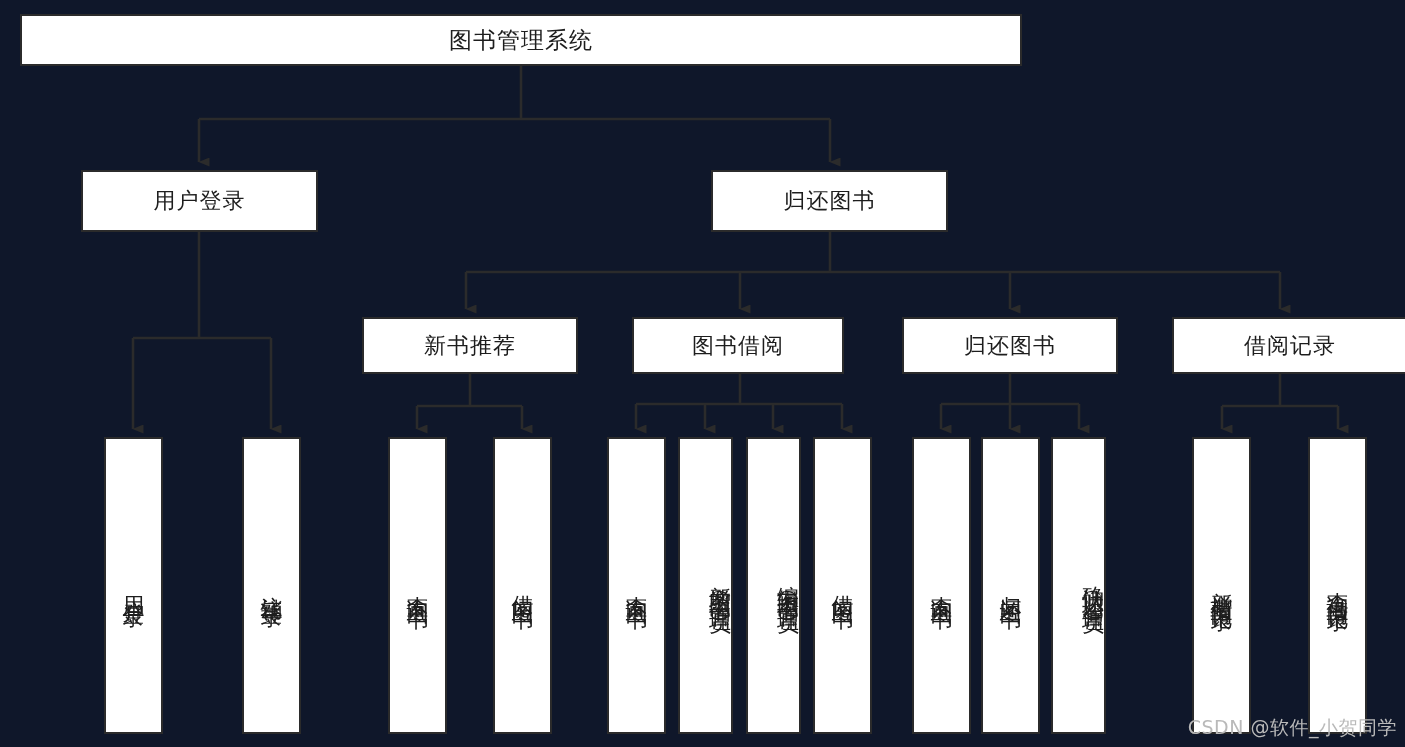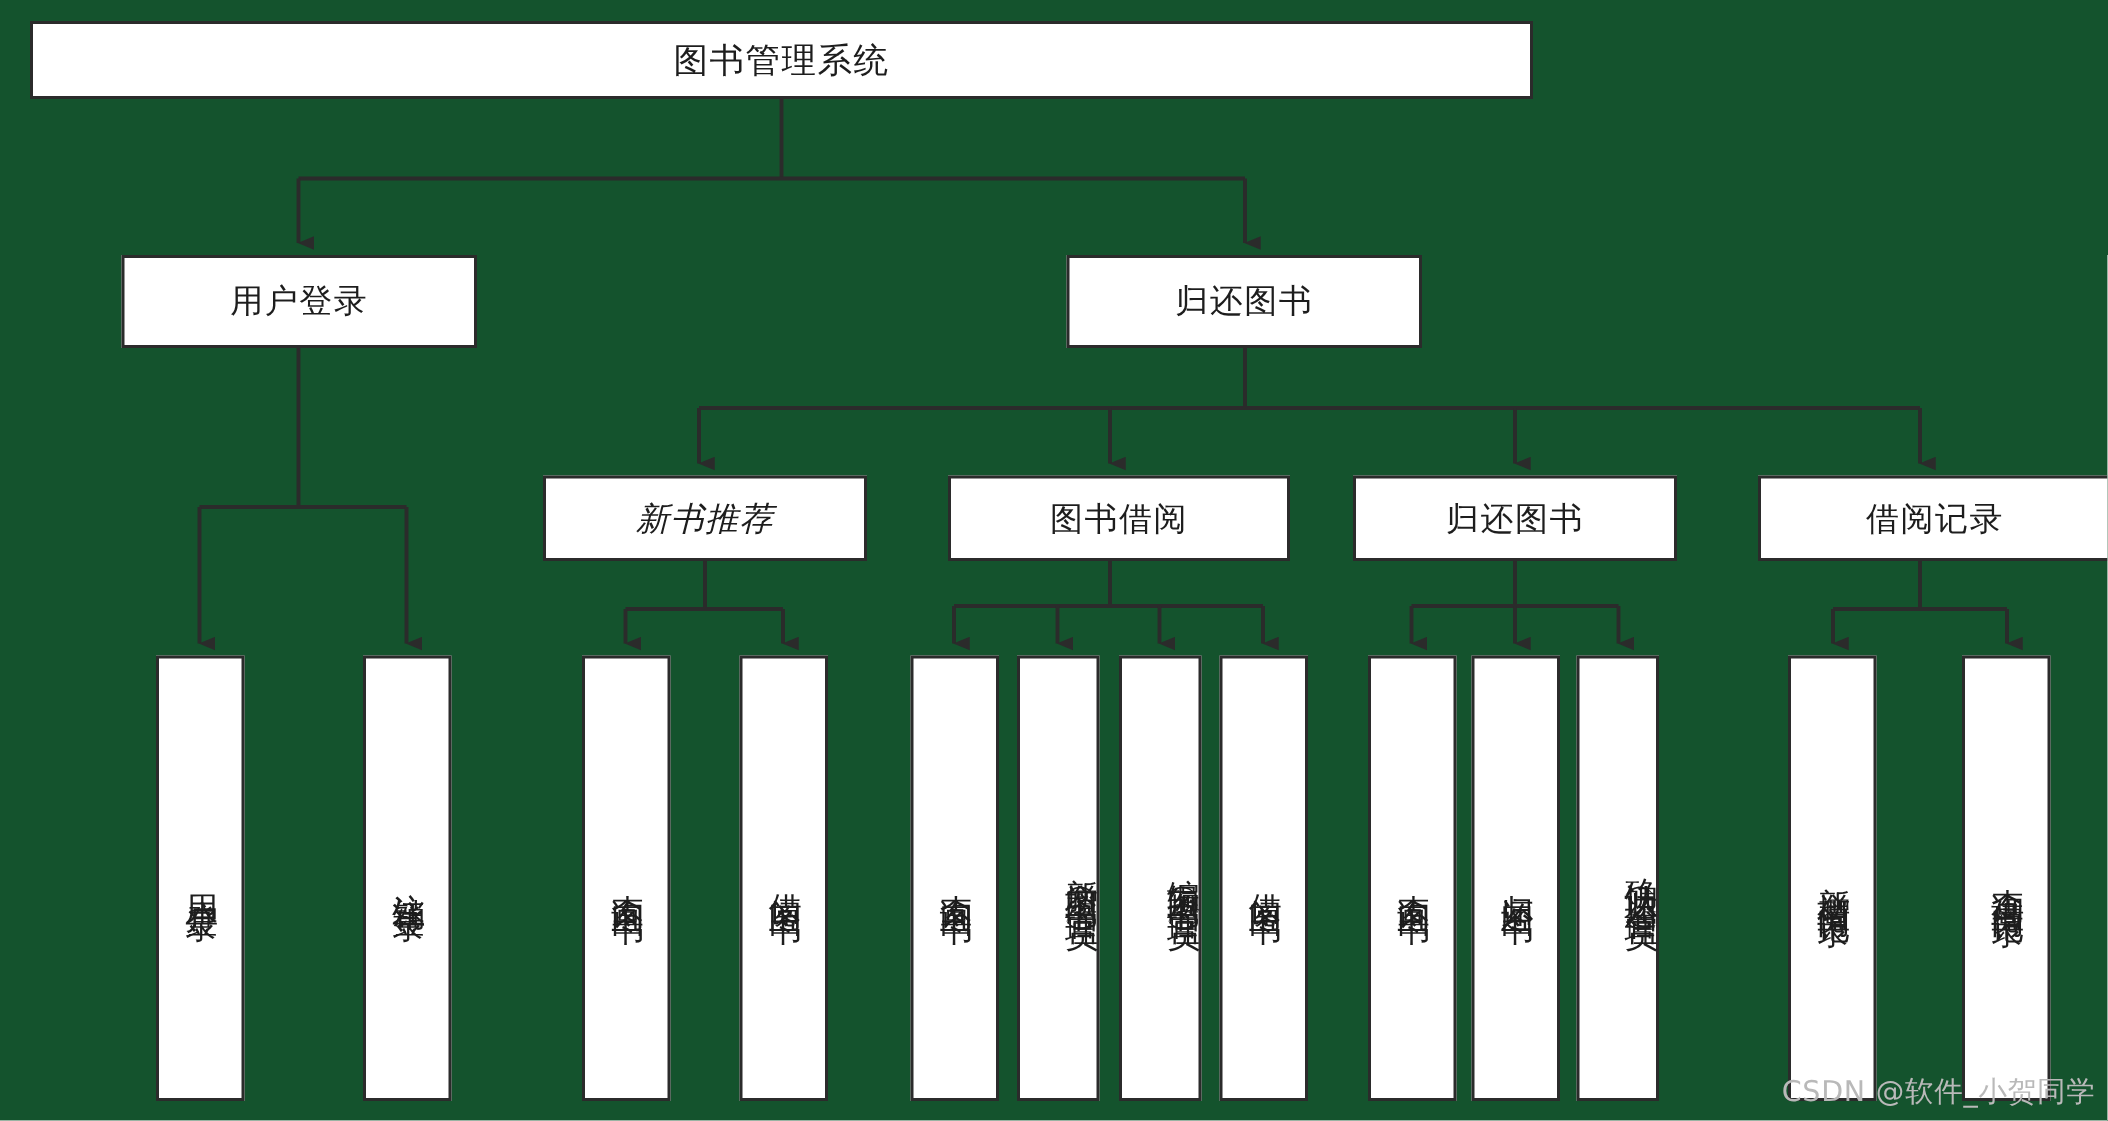--- a/index.html
+++ b/index.html
@@ -7,21 +7,21 @@
     padding: 0;
     background: #ffffff;
   }
   body {
     font-family: "DejaVu Sans", "Liberation Sans", sans-serif;
   }
   #canvas {
     position: relative;
     width: 1405px;
     height: 747px;
-    background: #14532d;
+    background: #0f172a;
     overflow: hidden;
   }
   svg#wires {
     position: absolute;
     left: 0;
     top: 0;
     width: 1405px;
     height: 747px;
     pointer-events: none;
   }
@@ -126,24 +126,24 @@
     <span>图书管理系统</span>
   </div>
 
   <div class="node h" style="left:81px; top:170px; width:237px; height:62px;">
     <span>用户登录</span>
   </div>
   <div class="node h" style="left:711px; top:170px; width:237px; height:62px;">
     <span>归还图书</span>
   </div>
 
-  <div class="node h" style="left:362px; top:317px; width:216px; height:57px;font-style:italic;">
+  <div class="node h" style="left:362px; top:317px; width:216px; height:57px;">
     <span>新书推荐</span>
   </div>
-  <div class="node h" style="left:632px; top:317px; width:228px; height:57px;">
+  <div class="node h" style="left:632px; top:317px; width:212px; height:57px;">
     <span>图书借阅</span>
   </div>
   <div class="node h" style="left:902px; top:317px; width:216px; height:57px;">
     <span>归还图书</span>
   </div>
   <div class="node h" style="left:1172px; top:317px; width:236px; height:57px;">
     <span>借阅记录</span>
   </div>
 
   <div class="node v" style="left:104px; top:437px; width:59px; height:297px;">

